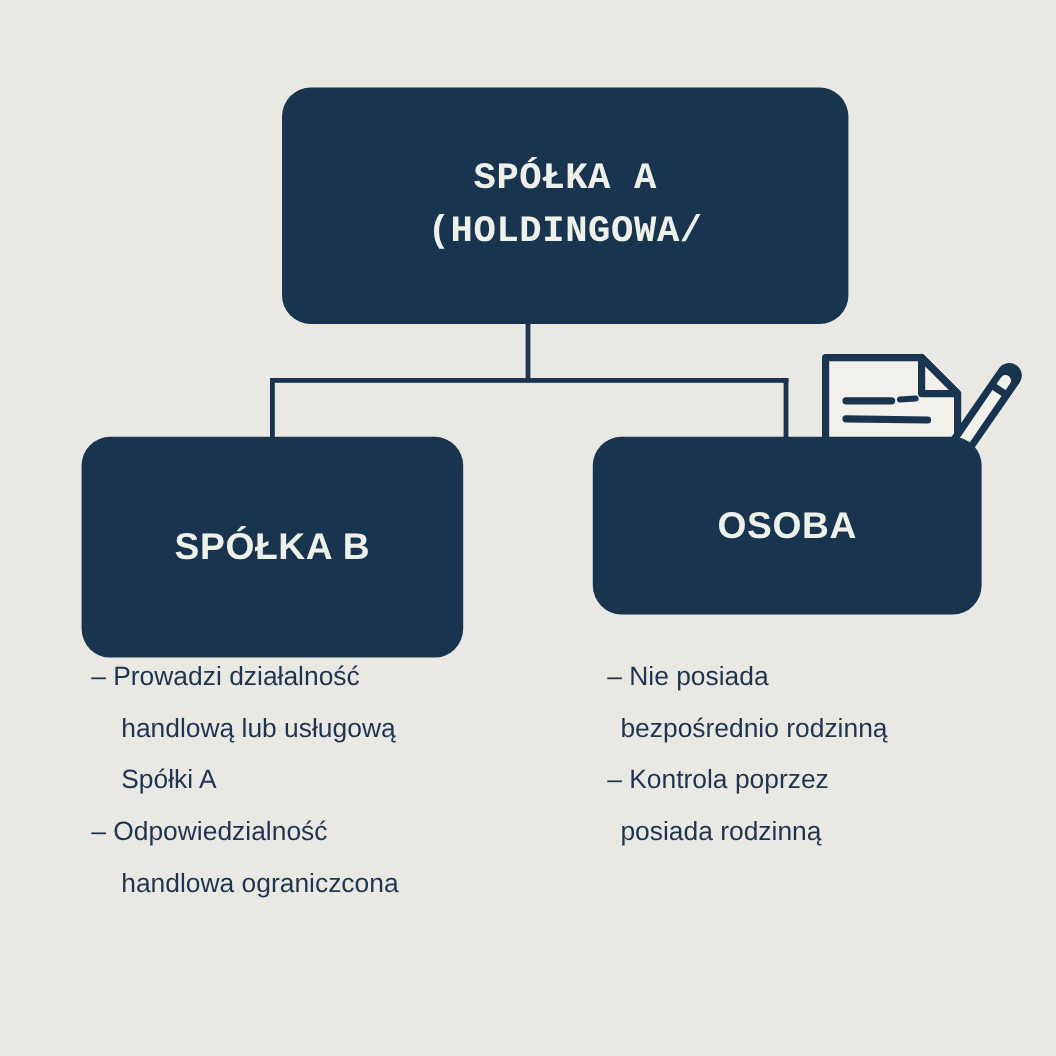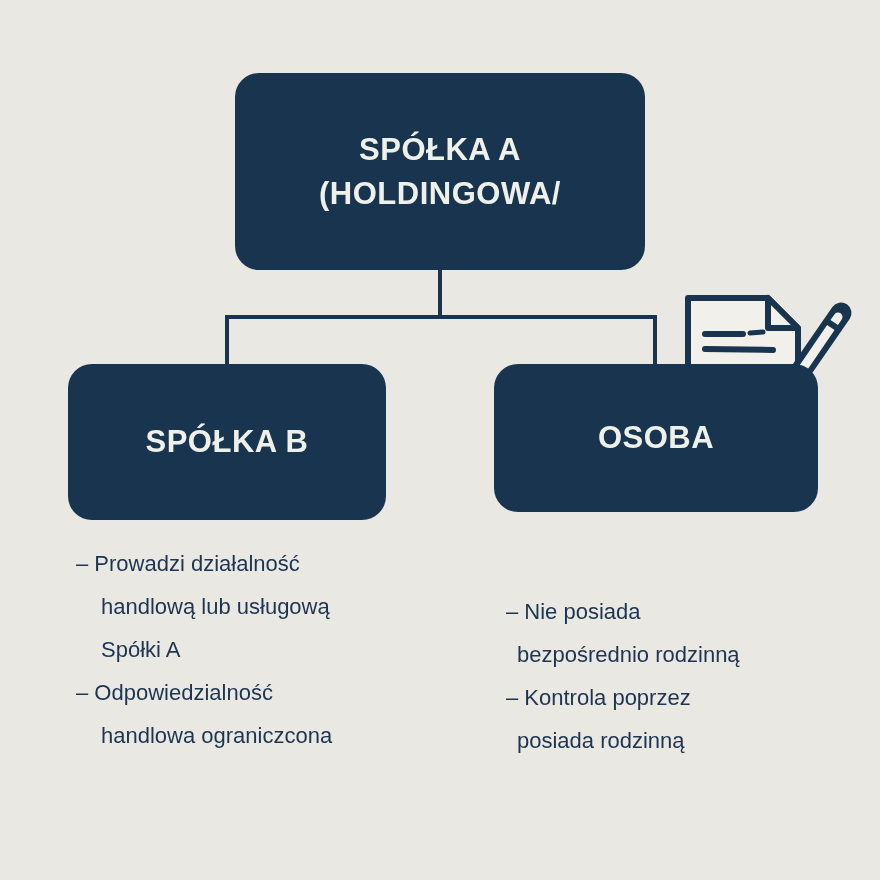--- a/index.html
+++ b/index.html
@@ -42,22 +42,22 @@
     flex-direction: column;
     align-items: center;
     justify-content: center;
     text-align: center;
     font-weight: 700;
     font-size: 31px;
     line-height: 44px;
     letter-spacing: 0.5px;
     z-index: 2;
   }
-  .node-top   { left: 235px; top: 73px;  width: 410px; height: 197px; }
-  .node-left  { left: 68px;  top: 364px; width: 318px; height: 156px; }
+  .node-top   { left: 235px; top: 73px;  width: 472px; height: 197px; font-family: Liberation Mono, monospace; }
+  .node-left  { left: 68px;  top: 364px; width: 318px; height: 184px; }
   .node-right { left: 494px; top: 364px; width: 324px; height: 148px; }
 
   
   .doc-icon {
     position: absolute;
     left: 676px;
     top: 288px;
     width: 184px;
     height: 124px;
     z-index: 1;
@@ -65,21 +65,21 @@
 
   
   .notes {
     position: absolute;
     color: var(--ink);
     font-size: 22px;
     line-height: 43px;
     z-index: 2;
   }
   .notes-left  { left: 76px;  top: 542px; width: 370px; }
-  .notes-right { left: 506px; top: 542px; width: 360px; margin-top: 48px; }
+  .notes-right { left: 506px; top: 542px; width: 360px; }
   .b-line.cont { padding-left: 25px; }
   .notes-right .b-line.cont { padding-left: 11px; }
 </style>
 </head>
 <body>
 
 <div class="stage">
 
   <div class="line line-stem"></div>
   <div class="line line-horizontal"></div>

